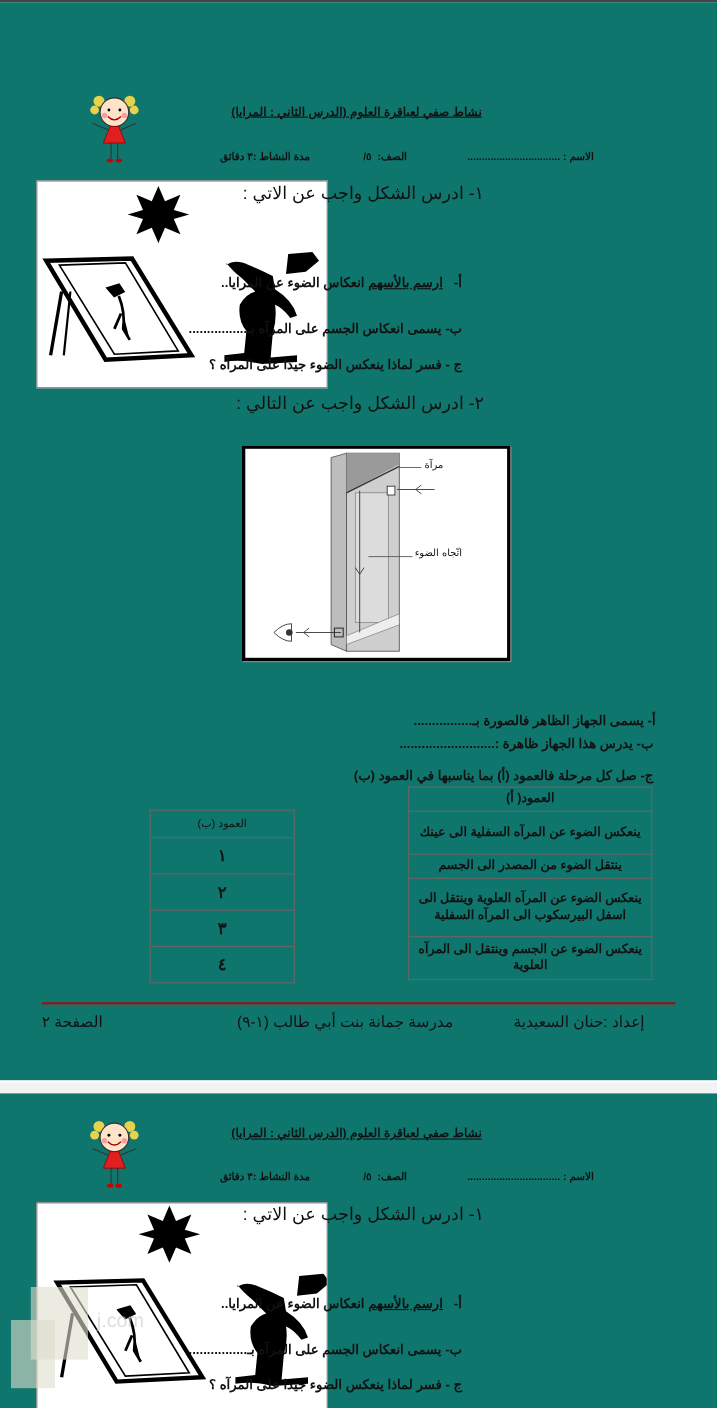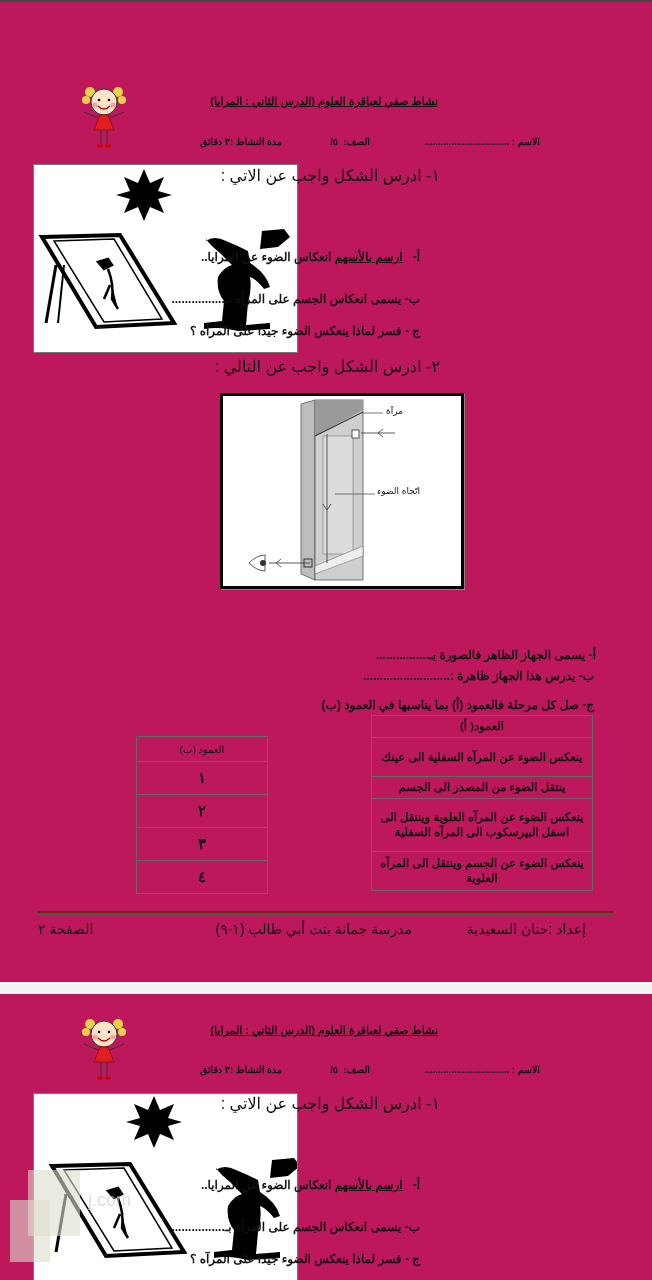--- a/index.html
+++ b/index.html
@@ -1,33 +1,33 @@
 <!DOCTYPE html>
 <html><head>
 <meta charset="utf-8">
 <style>
   html,body{margin:0;padding:0;}
   body{width:652px;height:1280px;background:#ffffff;position:relative;overflow:hidden;font-family:"DejaVu Sans","Liberation Sans",sans-serif;color:#111;}
   .topbar{position:absolute;left:0;top:0;width:652px;height:2px;background:#444;}
-  .page{position:absolute;left:0;width:652px;background:#be185d;}
+  .page{position:absolute;left:0;width:652px;background:#0f766e;}
   .p1{top:2px;height:980px;}
   .gap{position:absolute;left:0;top:984px;width:652px;height:10px;background:#f2f2f2;}
   .p2{top:994px;height:286px;}
   .abs{position:absolute;}
   .rtl{direction:rtl;text-align:right;}
   .title{font-family:"Liberation Sans",sans-serif;font-weight:bold;font-size:11px;text-decoration:underline;white-space:nowrap;}
   .meta{font-family:"Liberation Sans",sans-serif;font-weight:bold;font-size:9.5px;white-space:nowrap;}
   .q{font-family:"Liberation Sans",sans-serif;font-size:16px;white-space:nowrap;}
   .qb{font-family:"Liberation Sans",sans-serif;font-weight:bold;font-size:12px;white-space:nowrap;margin-top:40px;}
   .u{text-decoration:underline;}
   .framebox{border:1px solid #777;background:#fff;}
   .thickbox{border:3px solid #000;background:#fff;box-shadow:1px 1px 0 #888;}
   table.colA{border-collapse:collapse;width:222px;font-family:"Liberation Sans",sans-serif;font-weight:bold;font-size:11.5px;direction:rtl;}
   table.colA td{border:1px solid #666;text-align:center;padding:3px 4px;line-height:15px;}
-  table.colB{border-collapse:collapse;width:132px;font-family:Liberation Serif, serif;direction:rtl;}
+  table.colB{border-collapse:collapse;width:132px;font-family:Liberation Sans, sans-serif;direction:rtl;}
   table.colB td{border:1px solid #666;text-align:center;height:30px;font-size:15px;font-weight:bold;}
   table.colB td.h{font-size:10px;font-weight:normal;height:22px;}
   .footline1{height:2px;background:#8b1a1a;}
   .footline2{height:1px;background:#555;margin-top:1px;}
   .foot{font-family:"Liberation Sans",sans-serif;font-size:14px;white-space:nowrap;}
   .watermark{position:absolute;background:rgba(222,222,205,0.6);}
 </style>
 </head>
 <body>
 
@@ -96,21 +96,21 @@
   <div class="abs qb rtl" style="right:232px;top:208px;">
     <span>أ-</span>&nbsp;&nbsp;
     <span class="u">ارسم بالأسهم</span>
     <span>انعكاس الضوء عن المرايا..</span>
   </div>
   <div class="abs qb rtl" style="right:232px;top:250px;">ب-  يسمى انعكاس الجسم على المرآه بـ................</div>
   <div class="abs qb rtl" style="right:232px;top:282px;">ج - فسر لماذا ينعكس الضوء جيدا على المرآه ؟</div>
 
   <div class="abs q rtl" style="right:212px;top:355px;margin-left:24px;">٢- ادرس الشكل واجب عن التالي :</div>
 
-  <div class="abs thickbox" style="left:220px;top:391px;width:238px;height:190px;">
+  <div class="abs thickbox" style="left:220px;top:403px;width:238px;height:190px;">
     <svg width="238" height="190" viewBox="0 0 238 190">
       <g>
         <polygon points="78,8 92,4 92,184 78,178" fill="#bdbdbd" stroke="#555" stroke-width="0.8"></polygon>
         <rect x="92" y="4" width="48" height="180" fill="#cfcfcf" stroke="#555" stroke-width="0.8"></rect>
         <polygon points="92,4 140,4 140,14 92,40" fill="#9a9a9a"></polygon>
         <line x1="92" y1="40" x2="140" y2="16" stroke="#333" stroke-width="1.2"></line>
         <rect x="100" y="40" width="30" height="118" fill="#dcdcdc" stroke="#777" stroke-width="0.6"></rect>
         <polygon points="92,170 140,150 140,160 92,178" fill="#eeeeee" stroke="#777" stroke-width="0.6"></polygon>
         <rect x="129" y="34" width="7" height="8" fill="#fff" stroke="#333" stroke-width="0.8"></rect>
         <rect x="81" y="163" width="8" height="8" fill="none" stroke="#333" stroke-width="1"></rect>

